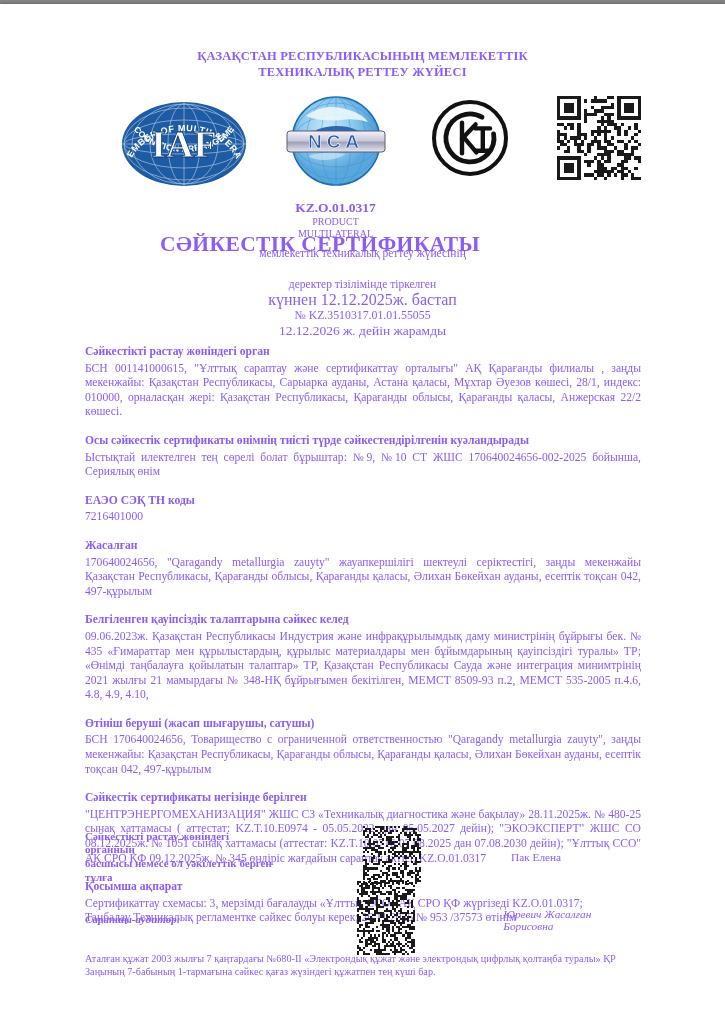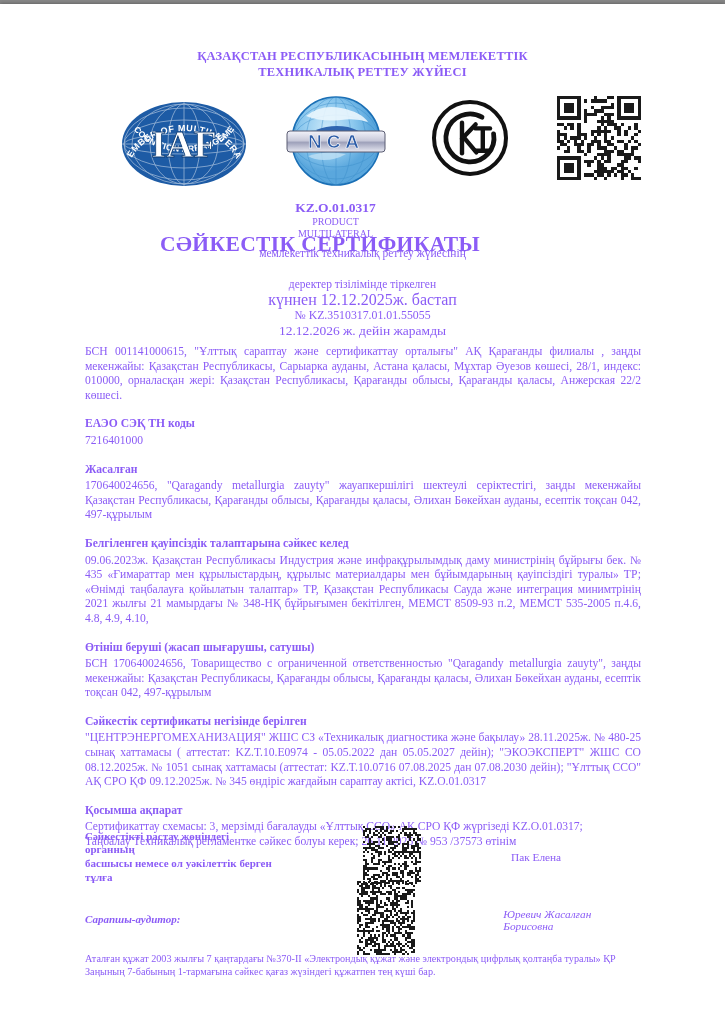--- a/index.html
+++ b/index.html
@@ -358,23 +358,26 @@
 
   <div class="title">СӘЙКЕСТІК СЕРТИФИКАТЫ</div>
   <div class="sub sub1">мемлекеттік техникалық реттеу жүйесінің</div>
   <div class="sub sub2">деректер тізілімінде тіркелген</div>
   <div class="sub sub3">күннен 12.12.2025ж.  бастап</div>
   <div class="sub sub4">№ KZ.3510317.01.01.55055</div>
   <div class="sub sub5">12.12.2026 ж. дейін жарамды</div>
 
   <div class="sections" id="sections">
       <div class="section">
+        <h3>Сәйкестікті растау жөніндегі орган</h3>
         <p>БСН 001141000615, "Ұлттық сараптау және сертификаттау орталығы" АҚ Қарағанды филиалы , заңды мекенжайы: Қазақстан Республикасы, Сарыарка ауданы, Астана қаласы, Мұхтар Әуезов көшесі, 28/1, индекс: 010000, орналасқан жері: Қазақстан Республикасы, Қарағанды облысы, Қарағанды қаласы, Анжерская 22/2 көшесі.</p>
       </div>
       <div class="section">
+        <h3>Осы сәйкестік сертификаты өнімнің тиісті түрде сәйкестендірілгенін куәландырады</h3>
+        <p>Ыстықтай илектелген тең сөрелі болат бұрыштар: №9, №10 СТ ЖШС 170640024656-002-2025 бойынша, Сериялық өнім</p>
       </div>
       <div class="section">
         <h3>ЕАЭО СЭҚ ТН коды</h3>
         <p>7216401000</p>
       </div>
       <div class="section">
         <h3>Жасалған</h3>
         <p>170640024656, "Qaragandy metallurgia zauyty" жауапкершілігі шектеулі серіктестігі, заңды мекенжайы Қазақстан Республикасы, Қарағанды облысы, Қарағанды қаласы, Әлихан Бөкейхан ауданы, есептік тоқсан 042, 497-құрылым</p>
       </div>
       <div class="section">
@@ -1264,15 +1267,15 @@
           <rect x="14" y="35" width="1" height="1" fill="#1a1a1a"></rect>
           <rect x="15" y="35" width="1" height="1" fill="#1a1a1a"></rect>
           <rect x="18" y="35" width="1" height="1" fill="#1a1a1a"></rect>
           <rect x="22" y="35" width="1" height="1" fill="#1a1a1a"></rect>
           <rect x="24" y="35" width="1" height="1" fill="#1a1a1a"></rect>
         </svg>
     </div>
     <div class="sig-name">Юревич Жасалған Борисовна</div>
   </div>
 
-  <div class="footer">Аталған құжат 2003 жылғы 7 қаңтардағы №370-II «Электрондық құжат және электрондық цифрлық қолтаңба туралы» ҚР Заңының 7-бабының 1-тармағына сәйкес қағаз жүзіндегі құжатпен тең күші бар.</div>
+  <div class="footer">Аталған құжат 2003 жылғы 7 қаңтардағы №680-II «Электрондық құжат және электрондық цифрлық қолтаңба туралы» ҚР Заңының 7-бабының 1-тармағына сәйкес қағаз жүзіндегі құжатпен тең күші бар.</div>
 
 </div>
 
 </body></html>

